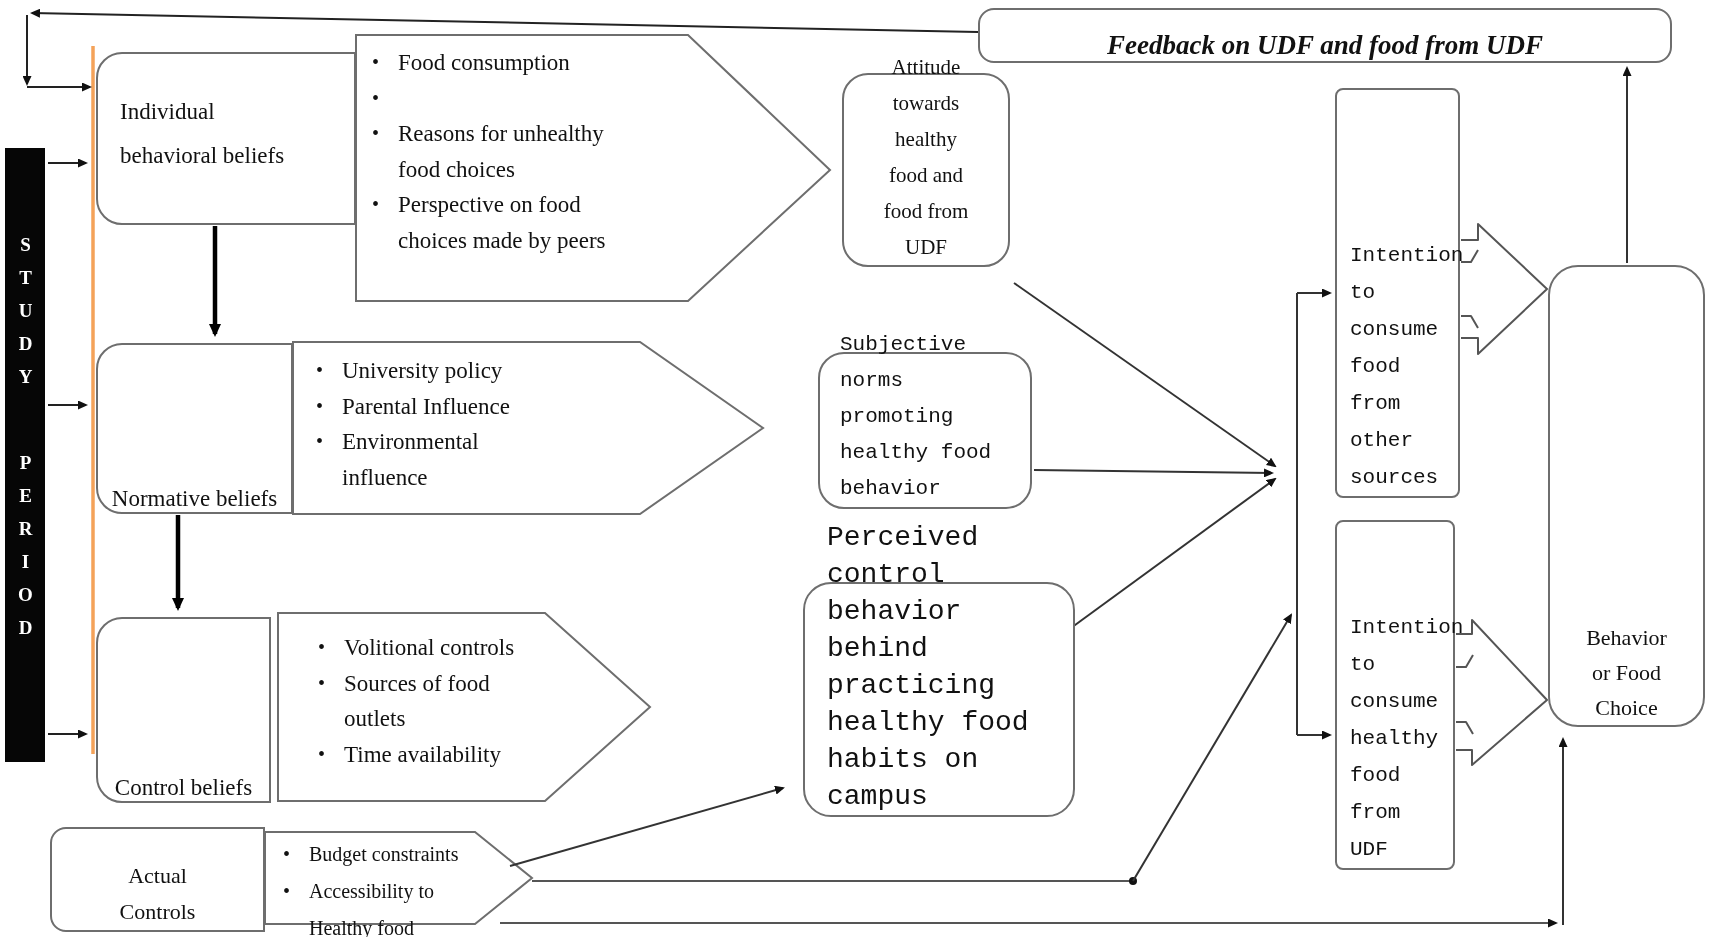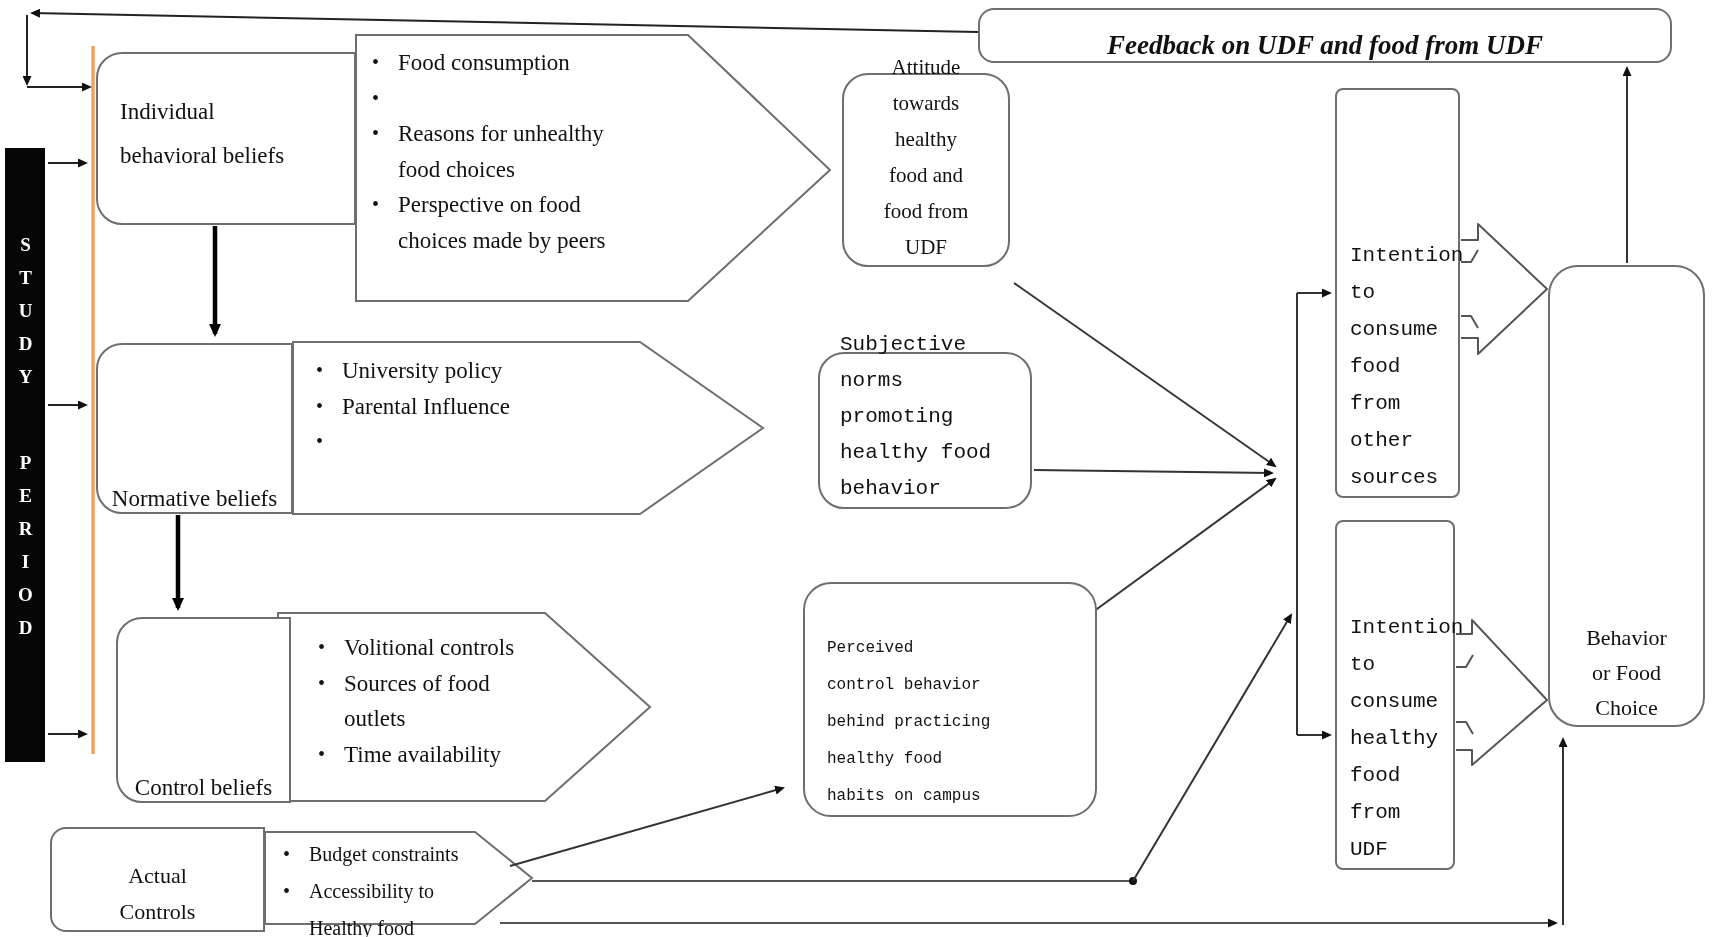--- a/index.html
+++ b/index.html
@@ -21,30 +21,30 @@
   .blist{position:absolute;z-index:3;background:transparent;}
   .brow{display:flex;align-items:flex-start;}
   .bdot{flex:0 0 26px;font-size:20px;line-height:inherit;}
   .btxt{white-space:pre-line;}
   .fs23{font-size:23px;line-height:35.5px;}
   .fs20{font-size:20px;line-height:37px;}
   
   #individual-box{left:96px;top:52px;width:260px;height:173px;border-radius:26px 0 0 26px;
                   font-size:23px;line-height:44px;padding:36px 0 0 22px;}
   #normative-box{left:96px;top:343px;width:197px;height:171px;border-radius:26px 0 0 26px;font-size:23px;}
-  #control-box{left:116px;top:617px;width:175px;height:186px;border-radius:26px 0 0 26px;font-size:23px;}
+  #control-box{left:96px;top:617px;width:175px;height:186px;border-radius:26px 0 0 26px;font-size:23px;}
   #actual-box{left:50px;top:827px;width:215px;height:105px;border-radius:16px 0 0 16px;
               font-size:22px;line-height:36px;text-align:center;}
   
   #attitude-box{left:842px;top:73px;width:168px;height:194px;border-radius:26px;
                 font-size:21px;line-height:36px;text-align:center;}
   #subjective-box{left:818px;top:352px;width:214px;height:157px;border-radius:26px;
                   font-size:21px;line-height:36px;padding-left:20px;}
-  #perceived-box{left:803px;top:582px;width:294px;height:235px;border-radius:28px;
-                 font-size:16px;line-height:37px;padding-left:22px;}
+  #perceived-box{left:803px;top:582px;width:272px;height:235px;border-radius:28px;
+                 font-size:28px;line-height:37px;padding-left:22px;}
   
   #intention-other-box{left:1335px;top:88px;width:125px;height:410px;border-radius:8px;
                        font-size:21px;line-height:37px;padding-left:13px;}
   #intention-udf-box{left:1335px;top:520px;width:120px;height:350px;border-radius:8px;
                      font-size:21px;line-height:37px;padding-left:13px;}
   #behavior-box{left:1548px;top:265px;width:157px;height:462px;border-radius:30px;
                 font-size:22px;line-height:35px;}
   
   #feedback-box{left:978px;top:8px;width:694px;height:55px;border-radius:16px;border-width:2.5px;
                 font-size:27px;font-style:italic;font-weight:600;}
@@ -161,20 +161,22 @@
     <div class="brow">
       <span class="bdot">•</span>
       <span class="btxt">University policy</span>
       </div>
     <div class="brow">
       <span class="bdot">•</span>
       <span class="btxt">Parental Influence</span>
       </div>
     <div class="brow">
       <span class="bdot">•</span>
+      <span class="btxt">Environmental
+influence</span>
       </div>
   </div>
 
   <div id="control-items" class="blist fs23">
     <div class="brow">
       <span class="bdot">•</span>
       <span class="btxt">Volitional controls</span>
       </div>
     <div class="brow">
       <span class="bdot">•</span>

